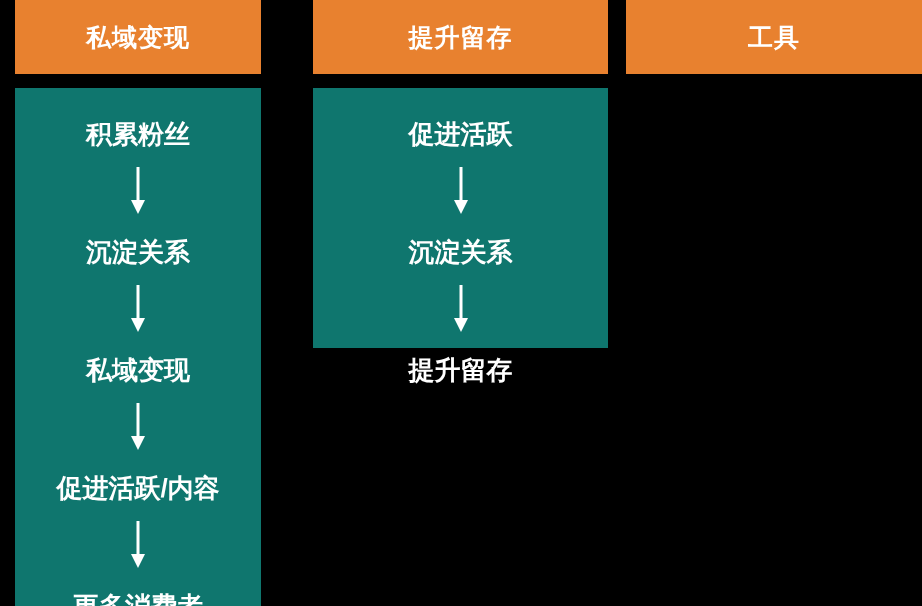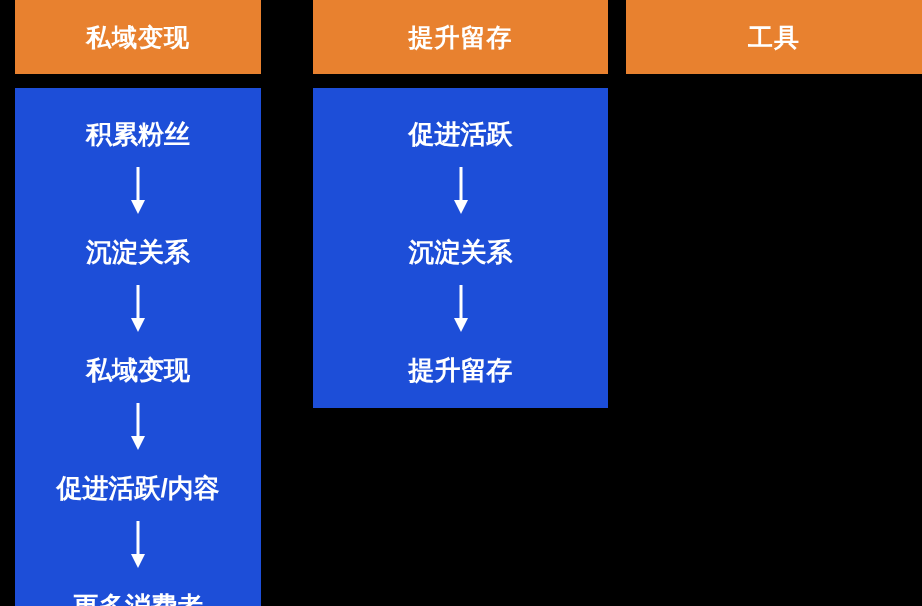--- a/index.html
+++ b/index.html
@@ -41,21 +41,21 @@
     font-weight: bold;
     letter-spacing: 1px;
     line-height: 1;
     white-space: nowrap;
   }
   .col-body {
     position: absolute;
     left: 0;
     top: 88px;
     width: 100%;
-    background: #1d4ed8;
+    background: #0f766e;
     display: flex;
     flex-direction: column;
     align-items: center;
     box-sizing: border-box;
   }
   .node-label {
     color: #ffffff;
     font-size: 26px;
     font-weight: bold;
     line-height: 1;
@@ -64,21 +64,21 @@
   }
   .arrow {
     display: block;
   }
   
   #col-0 { left: 15px;   width: 246px; }
   #col-1 { left: 313px; width: 295px; border-radius: 8px; }
   #col-2 { left: 626px; width: 296px; border-radius: 31px; }
 
   #col-0 .col-body { height: 518px; padding-top: 33px; }
-  #col-1 .col-body { height: 320px; padding-top: 33px; }
+  #col-1 .col-body { height: 260px; padding-top: 33px; }
   #col-2 .col-body { height: 330px; padding-top: 33px; }
 
   .gap-arrow-0 { margin-top: 20px; margin-bottom: 20px; }
 </style>
 </head>
 <body>
 
 <div id="canvas">
 
   <div class="column" id="col-0">

